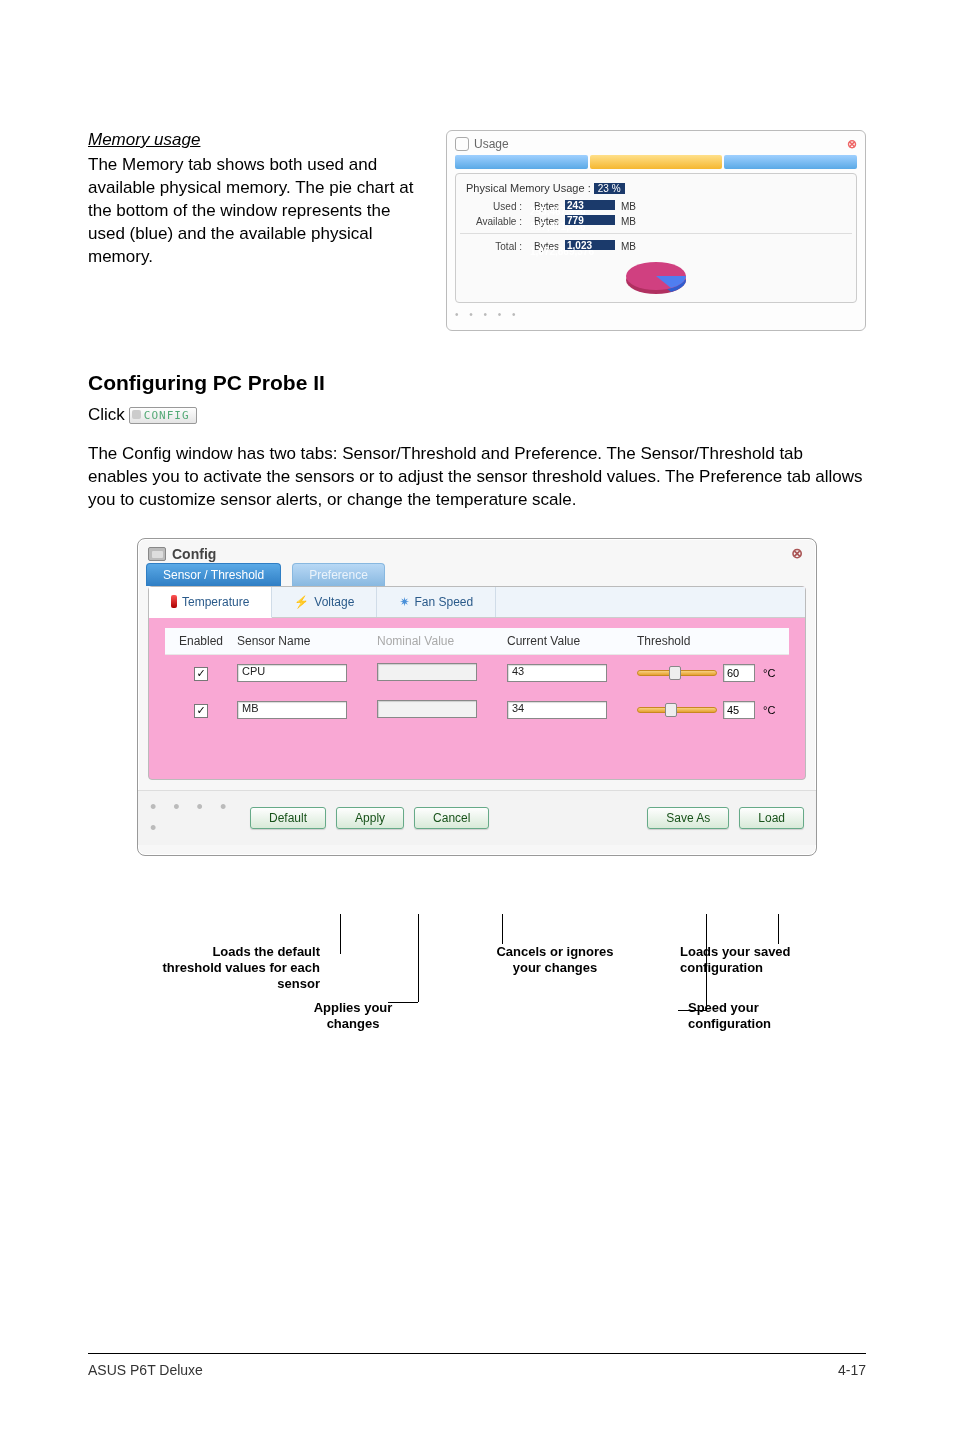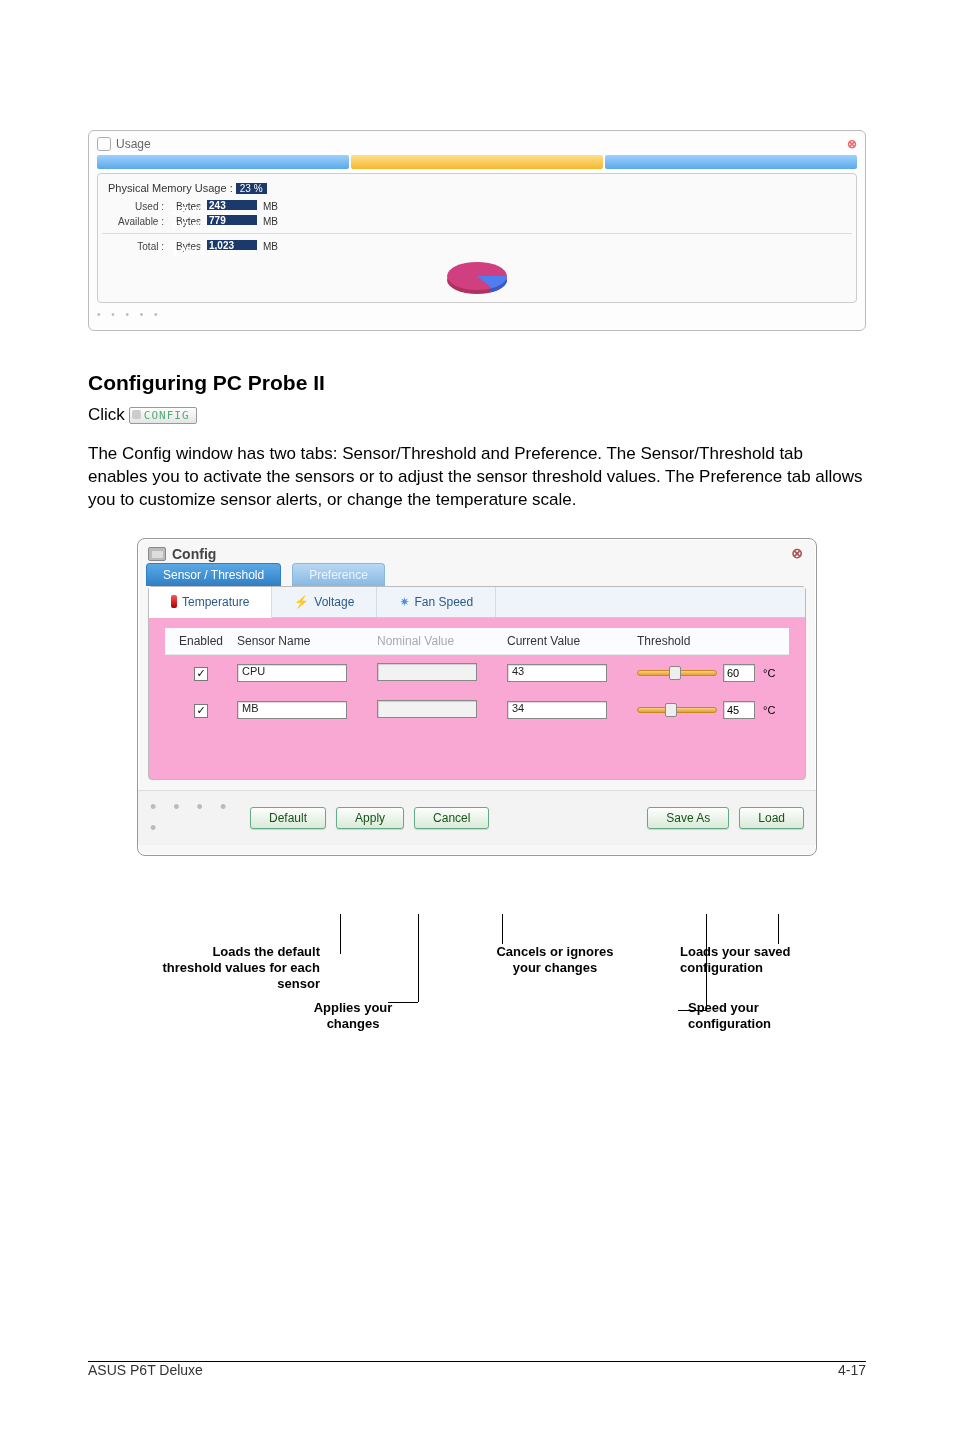--- a/index.html
+++ b/index.html
@@ -115,26 +115,30 @@
   .deg{font-size:11px;margin-left:2px;}
   
   .btn-row { display:flex; align-items:center; padding:6px 12px; gap:10px; background:#f3f3f3; border-top:1px solid #ddd;}
   .dotsbar{flex:0 0 90px;font-size:18px;color:#bbb;letter-spacing:6px;}
   .wbtn{ border:1px solid #6a8; background:linear-gradient(#fefefe,#d8ead8); color:#18521a; font-size:12px; padding:3px 18px; border-radius:3px; cursor:default; box-shadow:0 1px 1px rgba(0,0,0,0.15);}
   .btn-spacer{flex:1;}
   
   .annot { position:absolute; font-size:13px; font-weight:bold; line-height:1.25; }
   .annot-line { position:absolute; background:#000; }
   
-  .footer { position:absolute; bottom:60px; left:88px; right:88px; display:flex; justify-content:space-between; font-size:14px; color:#333; border-top:1px solid #000; }
+  .footer { position:absolute; bottom:60px; left:88px; right:88px; display:flex; justify-content:space-between; font-size:14px; color:#333; border-top:1px solid #000; padding-top:8px;}
 </style>
 </head>
 <body>
 
 <div class="top-row">
+  <div class="top-left">
+    <div class="section-title">Memory usage</div>
+    <div class="para">The Memory tab shows both used and available physical memory. The pie chart at the bottom of the window represents the used (blue) and the available physical memory.</div>
+  </div>
   <div class="usage-panel">
     <div class="usage-titlebar">
       <span style="display:flex;align-items:center;gap:5px;">
         <span class="usage-mini-icon"></span>
         <span>Usage</span>
       </span>
       <span class="close-x">⊗</span>
     </div>
     <div class="usage-tabs">
       <div class="usage-tab"></div>

